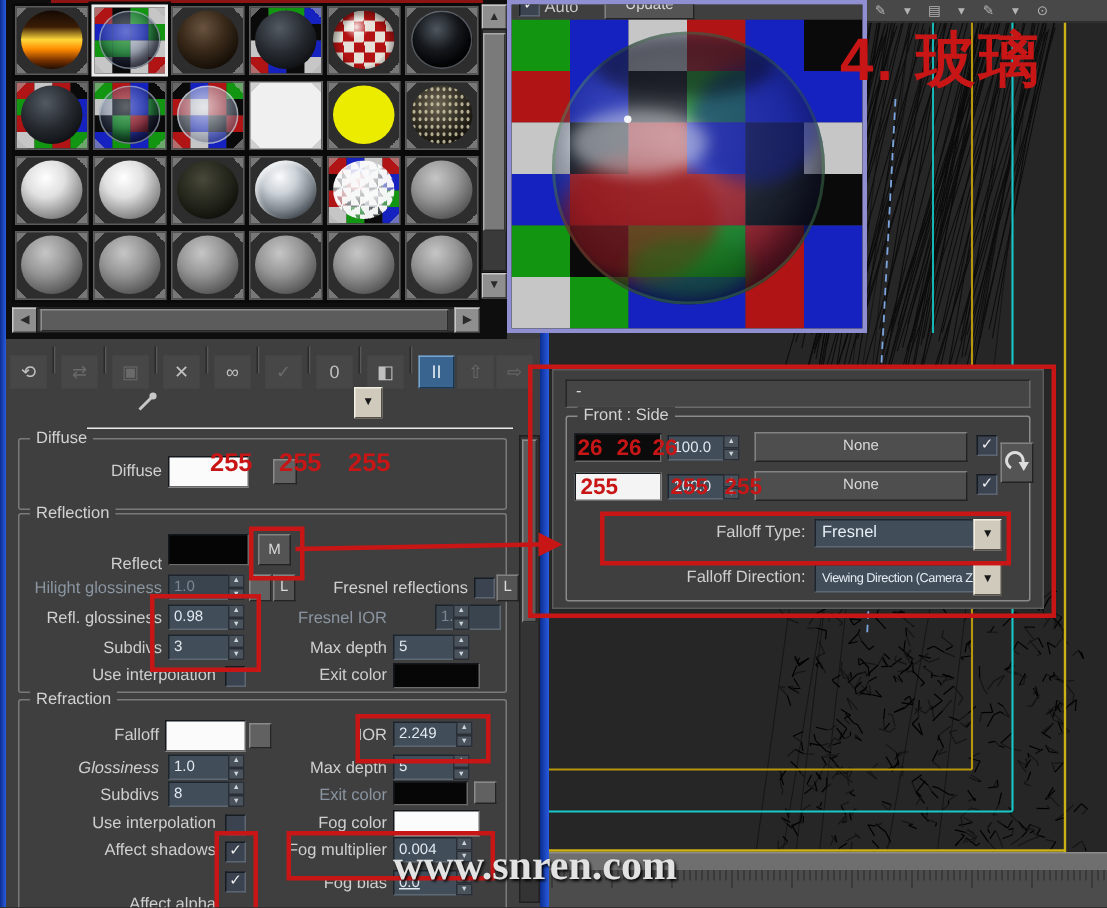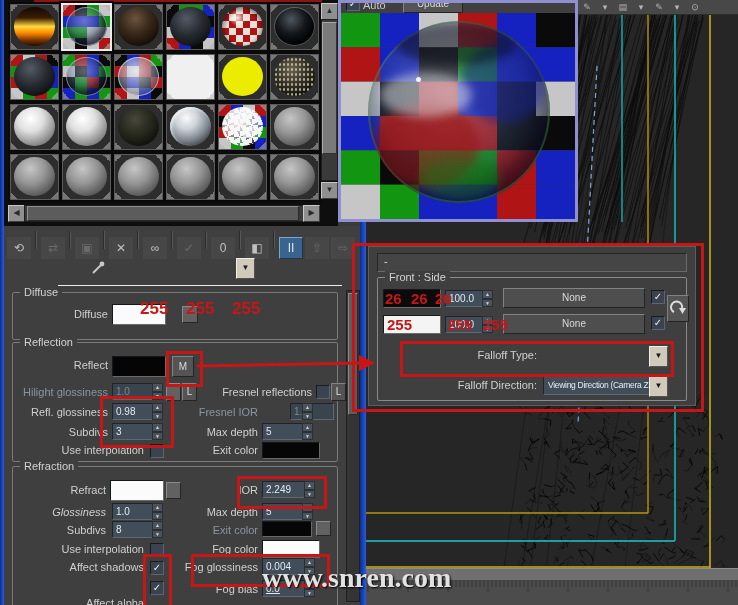--- a/index.html
+++ b/index.html
@@ -1262,21 +1262,21 @@
 
     <div class="group" style="left:8px;top:66px;width:324px;height:46px;"></div>
     <span class="legend" style="left:16px;top:60px;">Diffuse</span>
     <span class="lbl" style="left:16px;top:82px;width:88px;">Diffuse</span>
     <div class="swatch" style="left:108px;top:78px;width:52px;height:19px;background:#fbfbfb;"></div>
     <div class="mapbtn" style="left:178px;top:80px;width:14px;height:15px;"></div>
 
     <div class="group" style="left:8px;top:116px;width:324px;height:118px;"></div>
     <span class="legend" style="left:16px;top:110px;">Reflection</span>
 
-    <span class="lbl" style="left:16px;top:133px;width:88px;">Reflect</span>
+    <span class="lbl" style="left:16px;top:144px;width:88px;">Reflect</span>
     <div class="swatch" style="left:108px;top:130px;width:52px;height:19px;background:#050505;"></div>
     <div class="btn" style="left:168px;top:130px;width:20px;height:19px;line-height:19px;">M</div>
 
     <span class="lbl dim" style="left:4px;top:160px;width:100px;">Hilight glossiness</span>
     <div class="fld dim" style="left:108px;top:157px;width:36px;">1.0</div>
     <span class="spin" style="left:148px;top:157px;">
         <span>▲</span>
         <span>▼</span>
       </span>
     <div class="mapbtn" style="left:162px;top:157px;width:13px;height:16px;"></div>
@@ -1312,21 +1312,21 @@
       </span>
 
     <span class="lbl" style="left:4px;top:218px;width:136px;">Use interpolation</span>
     <span class="chk" style="left:146px;top:218px;"></span>
     <span class="lbl" style="left:154px;top:218px;width:100px;">Exit color</span>
     <div class="swatch" style="left:258px;top:216px;width:56px;height:15px;background:#060606;"></div>
 
     <div class="group" style="left:8px;top:240px;width:324px;height:139px;"></div>
     <span class="legend" style="left:16px;top:234px;">Refraction</span>
 
-    <span class="lbl" style="left:4px;top:258px;width:98px;">Refract</span>
+    <span class="lbl" style="left:4px;top:258px;width:98px;">Falloff</span>
     <div class="swatch" style="left:106px;top:254px;width:52px;height:19px;background:#fbfbfb;"></div>
     <div class="mapbtn" style="left:162px;top:256px;width:13px;height:15px;"></div>
     <span class="lbl" style="left:154px;top:258px;width:100px;">IOR</span>
     <div class="fld" style="left:258px;top:255px;width:38px;">2.249</div>
     <span class="spin" style="left:300px;top:255px;">
         <span>▲</span>
         <span>▼</span>
       </span>
 
     <span class="lbl" style="left:4px;top:280px;width:98px;font-style:italic;">Glossiness</span>
@@ -1352,21 +1352,21 @@
     <div class="swatch" style="left:258px;top:295px;width:48px;height:14px;background:#060606;"></div>
     <div class="mapbtn" style="left:312px;top:295px;width:13px;height:13px;"></div>
 
     <span class="lbl" style="left:4px;top:317px;width:136px;">Use interpolation</span>
     <span class="chk" style="left:146px;top:317px;"></span>
     <span class="lbl" style="left:154px;top:317px;width:100px;">Fog color</span>
     <div class="swatch" style="left:258px;top:314px;width:56px;height:16px;background:#fcfcfc;"></div>
 
     <span class="lbl" style="left:4px;top:335px;width:136px;">Affect shadows</span>
     <span class="chk" style="left:146px;top:335px;">✓</span>
-    <span class="lbl" style="left:154px;top:335px;width:100px;">Fog glossiness</span>
+    <span class="lbl" style="left:154px;top:335px;width:100px;">Fog multiplier</span>
     <div class="fld" style="left:258px;top:332px;width:38px;">0.004</div>
     <span class="spin" style="left:300px;top:332px;">
         <span>▲</span>
         <span>▼</span>
       </span>
 
     <span class="lbl" style="left:4px;top:355px;width:136px;margin-top:16px;">Affect alpha</span>
     <span class="chk" style="left:146px;top:355px;">✓</span>
     <span class="lbl" style="left:154px;top:357px;width:100px;">Fog bias</span>
     <div class="fld" style="left:258px;top:354px;width:38px;text-decoration:underline;">0.0</div>
@@ -1408,20 +1408,21 @@
     <span class="chk" style="left:282px;top:69px;">✓</span>
 
     <div class="btn" style="left:298px;top:48px;width:20px;height:25px;">
       <svg width="16" height="18" style="margin-top:2px">
         <path d="M4 14 A5.5 5.5 0 1 1 12 10" fill="none" stroke="#ddd" stroke-width="2"></path>
         <polygon points="9,10 16,10 12.5,16" fill="#ddd"></polygon>
       </svg>
     </div>
 
     <span class="lbl" style="left:40px;top:102px;width:128px;">Falloff Type:</span>
+    <div class="ddl" style="left:174px;top:99px;width:98px;height:17px;line-height:17px;font-size:11px;">Fresnel</div>
     <div class="dab" style="left:280px;top:99px;height:19px;">▼</div>
 
     <span class="lbl" style="left:20px;top:132px;width:148px;">Falloff Direction:</span>
     <div class="ddl" style="left:174px;top:129px;width:98px;height:17px;line-height:17px;font-size:8.5px;letter-spacing:-0.3px;">Viewing Direction (Camera Z-Axis)</div>
     <div class="dab" style="left:280px;top:129px;height:19px;">▼</div>
   </div>
 
   <div class="redbox" style="left:166px;top:351px;width:31px;height:30px;"></div>
   <div class="redbox" style="left:100px;top:396px;width:68px;height:46px;"></div>
   <div class="redbox" style="left:237px;top:476px;width:84px;height:27px;"></div>
@@ -1432,17 +1433,18 @@
 
   <svg class="abs" style="left:0;top:0;z-index:39;pointer-events:none;" width="738" height="605">
     <line x1="197" y1="366" x2="360" y2="363" stroke="#c81616" stroke-width="3"></line>
     <polygon points="359,355 375,363 359,371" fill="#c81616"></polygon>
   </svg>
 
   <span class="redtext" style="left:140px;top:299px;font-size:17px;">255</span>
   <span class="redtext" style="left:186px;top:299px;font-size:17px;">255</span>
   <span class="redtext" style="left:232px;top:299px;font-size:17px;">255</span>
 
+  <span class="redtext" style="left:560px;top:12px;font-size:40px;letter-spacing:2px;z-index:42;">4. 玻璃</span>
 
 
   <span class="abs" style="left:262px;top:562px;z-index:45;font-family:'Liberation Serif',serif;font-weight:bold;font-size:28px;
                color:#e2e2e2;text-shadow:1px 1px 2px #000;">www.snren.com</span>
 </div>
 
 </body></html>

